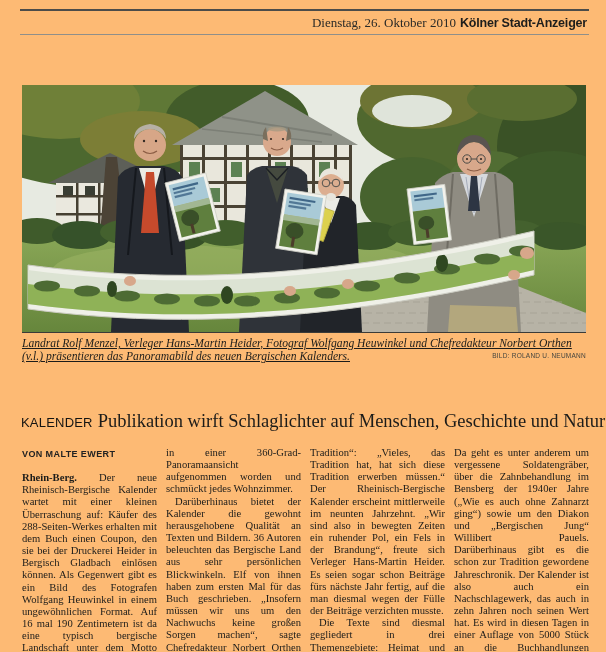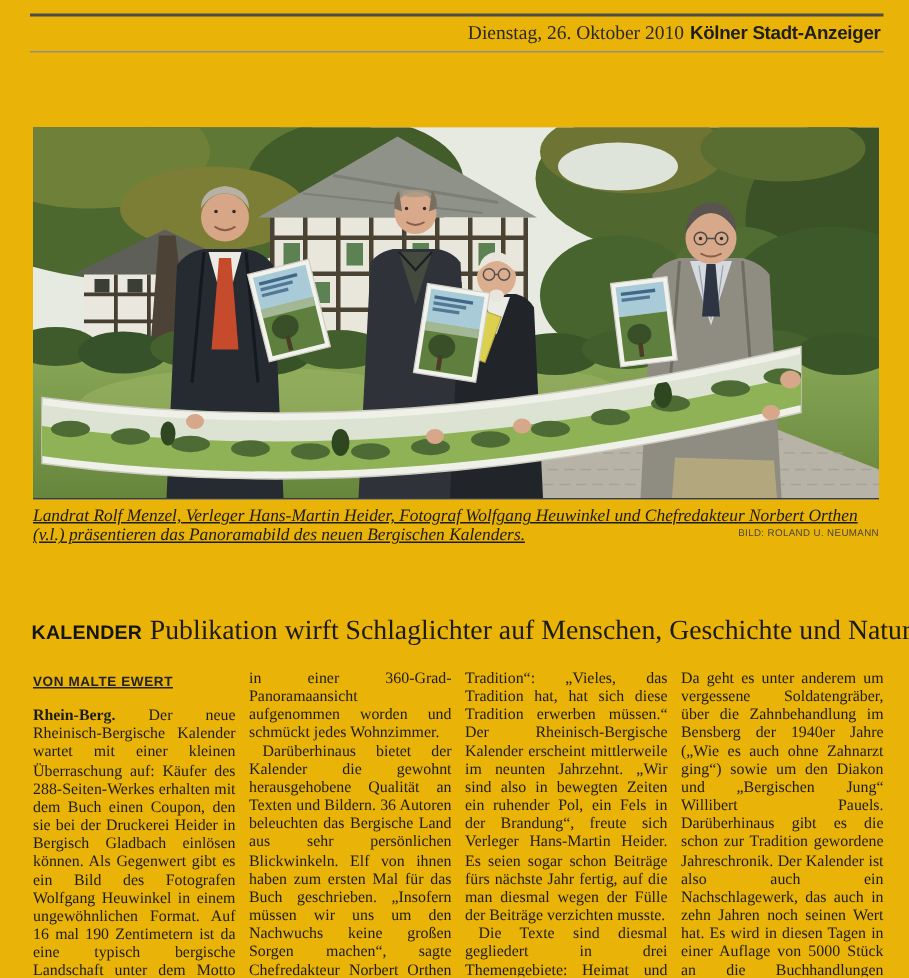--- a/index.html
+++ b/index.html
@@ -1,16 +1,16 @@
 <!DOCTYPE html>
 <html lang="de"><head>
 <meta charset="utf-8">
 <style>
   html,body{margin:0;padding:0;background:#e9e9e4;}
-  .page{position:relative;width:606px;height:652px;background:#eab308;overflow:hidden;
+  .page{position:relative;width:606px;height:652px;background:#fdba74;overflow:hidden;
         font-family:"Liberation Serif",serif;color:#1d1d1b;margin:0 auto;}
   
   .masthead{position:absolute;left:20px;right:17px;top:9px;
             border-top:2px solid #4c4c49;border-bottom:1px solid #8f8f8a;
             text-align:right;padding:2px 2px 3px 0;}
   .m-date{font-size:13px;color:#2a2a27;}
   .m-paper{font-family:"Liberation Sans",sans-serif;font-weight:700;font-size:12.5px;
            letter-spacing:-0.2px;color:#1e1e1c;}
   
   .photo{position:absolute;left:22px;top:85px;width:564px;height:247px;margin:0;
@@ -19,32 +19,32 @@
   
   .caption{position:absolute;left:22px;width:564px;top:337px;
            font-style:italic;font-size:11.6px;line-height:13.4px;color:#1c1c1a;text-decoration:underline;}
   .credit{position:absolute;right:0;bottom:1px;font-style:normal;
           font-family:"Liberation Sans",sans-serif;font-size:6.5px;
           letter-spacing:0.25px;color:#45453f;}
   
   .headline{position:absolute;left:20px;top:359px;margin:0;white-space:nowrap;
             font-size:38px;line-height:46px;font-weight:700;letter-spacing:-0.8px;color:#171715;}
   .deck{position:absolute;left:21px;top:411px;white-space:nowrap;}
-  .kicker{font-family:"Liberation Sans",sans-serif;font-weight:700;font-size:13px;
+  .kicker{font-family:"Liberation Sans",sans-serif;font-weight:400;font-size:13px;
           letter-spacing:0.2px;margin-right:5px;color:#141412;}
   .deck-text{font-size:18.5px;color:#1b1b19;}
   
   .columns{position:absolute;left:22px;top:447px;width:574px;height:204px;
            display:flex;gap:9px;overflow:hidden;}
   .col{flex:0 0 135px;width:135px;font-size:10.6px;line-height:12.15px;
        text-align:justify;color:#1c1c1a;}
   .col p{margin:0;}
   .col p.ind{text-indent:9px;}
   .byline{font-family:"Liberation Sans",sans-serif;font-weight:700;font-size:9px;
-          letter-spacing:0.4px;margin:1px 0 12px 0;color:#222;text-decoration:underline;}
+          letter-spacing:0.4px;margin:1px 0 12px 0;color:#222;}
   .lead{font-weight:700;}
 </style>
 </head>
 <body>
 
 <div class="page">
 
   <header class="masthead">
     <span class="m-date">Dienstag, 26. Oktober 2010</span>
     <span class="m-paper">Kölner Stadt-Anzeiger</span>

